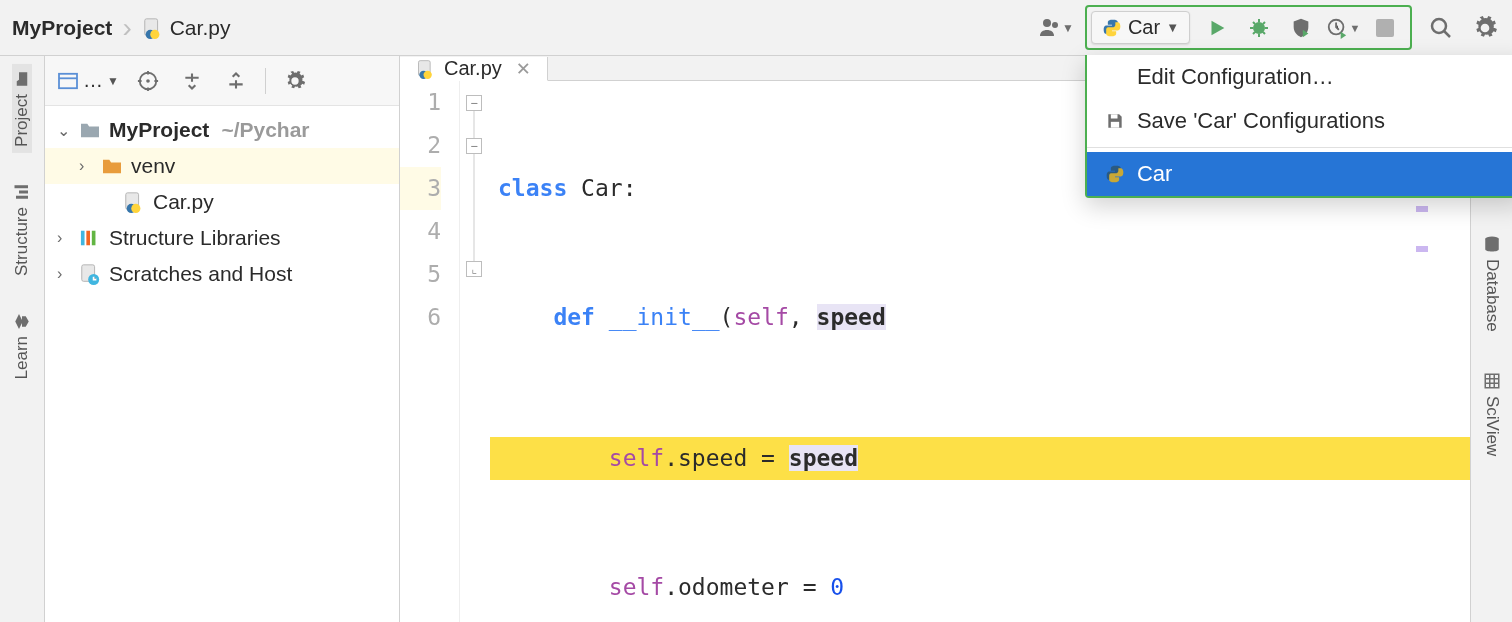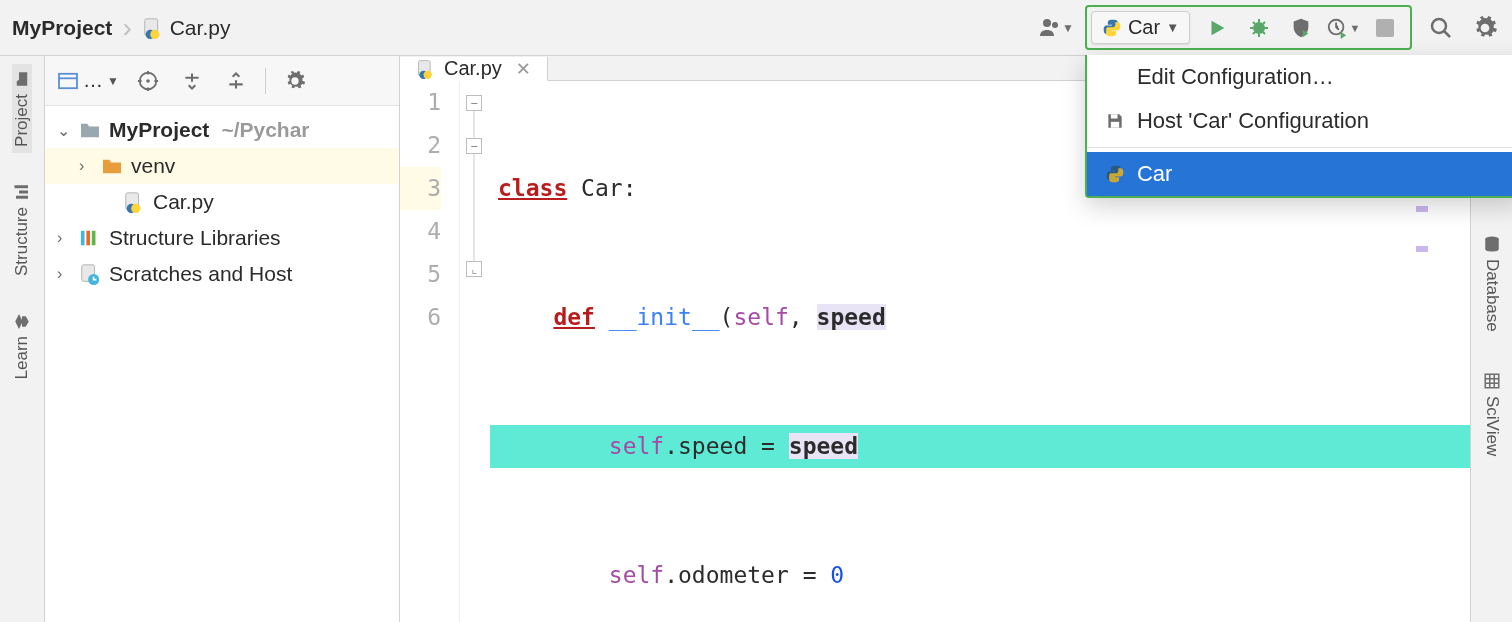--- a/index.html
+++ b/index.html
@@ -38,22 +38,22 @@
 .tab { display: flex; align-items: center; gap: 8px; padding: 0 16px; background: #fff; border-right: 1px solid #d1d1d1; font-size: 20px; position: relative; top: 1px; border-bottom: 1px solid #fff;}
 .tab .close { color: #9a9a9a; font-size: 18px; margin-left: 6px;}
 .code-wrap { flex: 1; display: flex; font-family: "Menlo", "Consolas", monospace; font-size: 23px; line-height: 43px; position: relative;}
 .gutter { width: 60px; text-align: right; color: #adadad; padding-right: 18px; border-right: 1px solid #eee; user-select: none;}
 .gutter-line.hl { background: #fffbe6; }
 .fold-col { width: 30px; position: relative;}
 .fold-mark { position: absolute; left: 6px; width: 16px; height: 16px; border: 1px solid #bdbdbd; background: #fff; display:flex;align-items:center;justify-content:center;font-size:12px;color:#888;line-height:1;}
 .fold-line { position:absolute; left:13px; width:2px; background:#e6e6e6;}
 .code { flex: 1; white-space: pre; position: relative; overflow: hidden;}
 .code-line { height: 43px; padding-left: 8px;}
-.code-line.hl { background: #5eead4; }
-.tok-kw { color: #b91c1c; font-weight: 600; text-decoration: underline;}
+.code-line.hl { background: #fde047; margin-top: 12px; }
+.tok-kw { color: #3b82f6; font-weight: 600;}
 .tok-self { color: #a54aa5; }
 .tok-num { color: #1750eb; }
 .tok-fn { color: #3b82f6; }
 .param-hl { background: #e8e4f5; font-weight: bold; }
 
 .right-rail { width: 42px; background: #f2f2f2; border-left: 1px solid #d1d1d1; display: flex; flex-direction: column; align-items: center; padding-top: 10px; gap: 28px;}
 .right-rail .rail-item { writing-mode: vertical-rl; transform: none; }
 .right-rail .rail-icon { transform: rotate(0deg);}
 .gutter-status { position:absolute; top:8px; right:46px; }
 .marker-strip { position:absolute; right:42px; top:50px; width:14px;}
@@ -136,21 +136,21 @@
         <div class="config-menu-item">
           <span class="menu-pad"></span>
             <span>Edit Configuration…</span>
         </div>
         <div class="config-menu-item">
           <svg width="20" height="20" viewBox="0 0 24 24" fill="#6e6e6e">
               <path d="M4 4h13l3 3v13H4z"></path>
               <rect x="7" y="4" width="8" height="5" fill="#fff"></rect>
               <rect x="7" y="13" width="10" height="7" fill="#fff"></rect>
             </svg>
-          <span>Host 'Car' Configuration</span>
+          <span>Save 'Car' Configurations</span>
         </div>
         <hr>
         <div class="config-menu-item sel">
           <svg width="20" height="20" viewBox="0 0 24 24">
               <path fill="#2a5a82" d="M12 2c-5 0-5 3-5 3v3h5v1H5s-3 0-3 5 3 5 3 5h3v-3s0-3 3-3h5s3 0 3-3V5s0-3-5-3z"></path>
               <path fill="#c9a836" d="M12 22c5 0 5-3 5-3v-3h-5v-1h7s3 0 3-5-3-5-3-5h-3v3s0 3-3 3H8s-3 0-3 3v5s0 3 5 3z"></path>
             </svg>
           <span>Car</span>
         </div>
       </div>

